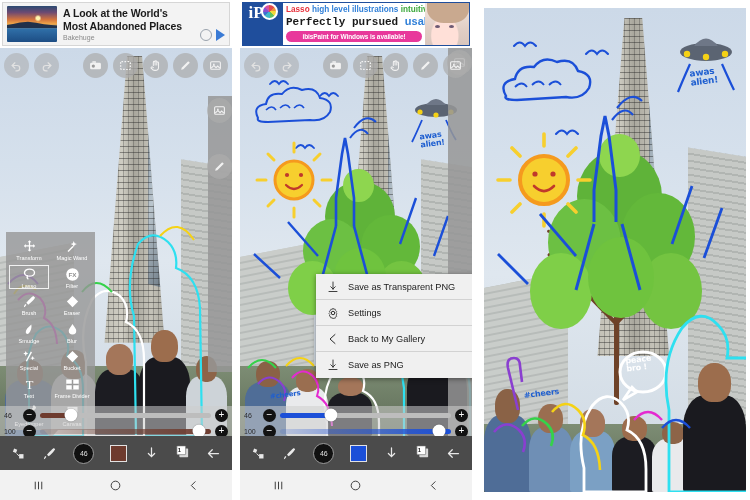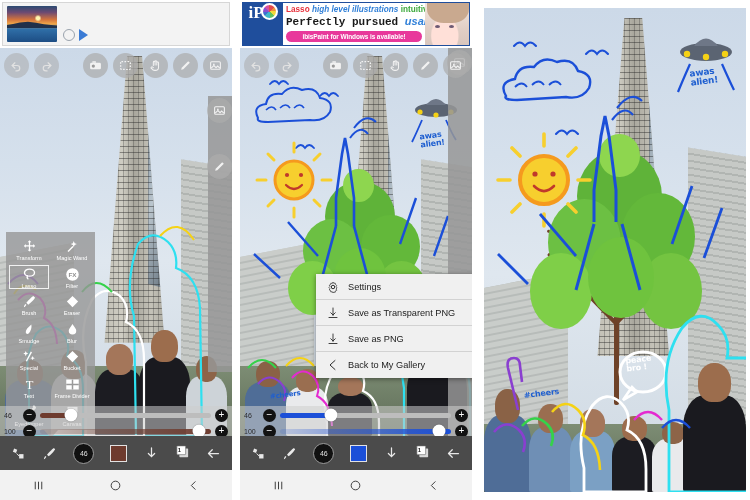--- a/index.html
+++ b/index.html
@@ -54,21 +54,21 @@
     background: conic-gradient(#e34b4b 0 12.5%, #ef8f3a 0 25%, #f2d83c 0 37.5%, #5fc05f 0 50%, #3fb8c8 0 62.5%, #3f6fd0 0 75%, #8a4fd0 0 87.5%, #d84fa0 0 100%);
     border:2px solid #fff;
   }
   .ad2-body{ flex:1; padding:2px 3px; min-width:0; }
   .ad2-l1{ font-size:8.2px; font-weight:bold; line-height:1.1; white-space:nowrap;}
   .ad2-l2{ font-size:11px; font-weight:bold; line-height:1.1; white-space:nowrap; margin-top:1px;}
   .ad2-pill{
     margin-top:3px; background:#e8389b; color:#fff; border-radius:8px;
     font-size:6.5px; font-weight:bold; text-align:center; padding:2px 4px; letter-spacing:-0.1px;
   }
-  .c-red{color:#e8323c;} .c-grn{color:#3aa83a;} .c-blu{color:#2f7fd8;font-style:italic;} .c-dk{color:#1a1a1a;font-family:Liberation Mono, monospace;}
+  .c-red{color:#e8323c;} .c-grn{color:#3aa83a;} .c-blu{color:#2f7fd8;} .c-dk{color:#1a1a1a;font-family:Liberation Mono, monospace;}
   .ad2-face{
     width:44px; flex:none;
     background:
       radial-gradient(ellipse at 45% 78%, #ffe0d8 0 38%, rgba(255,224,216,0) 42%),
       linear-gradient(#f3e6df 0%, #e2cfc6 60%, #d9c6bd 100%);
     position:relative;
   }
   .ad2-face::before{ content:""; position:absolute; left:2px; top:0; right:0; height:20px;
     background:#c9a98f; border-radius:0 0 40% 40%/0 0 70% 70%;}
   .ad2-face::after{ content:""; position:absolute; left:10px; top:22px; width:5px;height:3px;
@@ -211,20 +211,24 @@
 </style>
 </head>
 <body>
 
 <div class="stage">
 
   <div class="panel p1">
 
     <div class="ad1">
       <div class="ad1-thumb"></div>
+      <div class="ad1-txt">
+        <div class="ad1-title">A Look at the World's Most Abandoned Places</div>
+        <div class="ad1-adv">Bakehuge</div>
+      </div>
       <div class="ad1-icons">
         <span class="ad1-i"></span>
         <span class="ad1-play"></span>
       </div>
     </div>
 
     <div class="canvas-wrap">
       <div class="photo">
         <div class="sky"></div>
         <div class="bldg-left"></div>
@@ -709,49 +713,49 @@
               <path d="M4 17l5-5 4 4 3-3 4 4" fill="none" stroke="currentColor" stroke-width="2"></path>
             </svg>
         </div>
       </div>
     </div>
 
     <div class="ctxmenu">
       <div class="ctxitem">
         <span class="ci">
           <svg width="12" height="12" viewBox="0 0 24 24">
+              <path d="M12 2v14m0 0l-4.5-4.5M12 16l4.5-4.5M4 21h16" fill="none" stroke="currentColor" stroke-width="1.8" stroke-linecap="round" stroke-linejoin="round"></path>
+            </svg>
+        </span>
+        <span class="cl">Save as Transparent PNG</span>
+      </div>
+      <div class="ctxitem">
+        <span class="ci">
+          <svg width="12" height="12" viewBox="0 0 24 24">
               <path d="M12 8.5a3.5 3.5 0 1 0 0 7 3.5 3.5 0 0 0 0-7z" fill="none" stroke="currentColor" stroke-width="2"></path>
               <path d="M12 2l1.4 2.6 2.9-.6.6 2.9L19.5 9l-1.4 2.6 2 2.2-2 2.2 1.4 2.6-2.6 1.2-.6 2.9-2.9-.6L12 24l-1.4-2.6-2.9.6-.6-2.9L4.5 18l1.4-2.6-2-2.2 2-2.2L4.5 8.4l2.6-1.2.6-2.9 2.9.6z" fill="none" stroke="currentColor" stroke-width="1.4"></path>
             </svg>
         </span>
         <span class="cl">Settings</span>
+      </div>
+      <div class="ctxitem">
+        <span class="ci">
+          <svg width="12" height="12" viewBox="0 0 24 24">
+              <path d="M16 3L6 12l10 9" fill="none" stroke="currentColor" stroke-width="2" stroke-linecap="round" stroke-linejoin="round"></path>
+            </svg>
+        </span>
+        <span class="cl">Back to My Gallery</span>
       </div>
       <div class="ctxitem">
         <span class="ci">
           <svg width="12" height="12" viewBox="0 0 24 24">
               <path d="M12 2v14m0 0l-4.5-4.5M12 16l4.5-4.5M4 21h16" fill="none" stroke="currentColor" stroke-width="1.8" stroke-linecap="round" stroke-linejoin="round"></path>
             </svg>
         </span>
-        <span class="cl">Save as Transparent PNG</span>
-      </div>
-      <div class="ctxitem">
-        <span class="ci">
-          <svg width="12" height="12" viewBox="0 0 24 24">
-              <path d="M12 2v14m0 0l-4.5-4.5M12 16l4.5-4.5M4 21h16" fill="none" stroke="currentColor" stroke-width="1.8" stroke-linecap="round" stroke-linejoin="round"></path>
-            </svg>
-        </span>
         <span class="cl">Save as PNG</span>
-      </div>
-      <div class="ctxitem">
-        <span class="ci">
-          <svg width="12" height="12" viewBox="0 0 24 24">
-              <path d="M16 3L6 12l10 9" fill="none" stroke="currentColor" stroke-width="2" stroke-linecap="round" stroke-linejoin="round"></path>
-            </svg>
-        </span>
-        <span class="cl">Back to My Gallery</span>
       </div>
     </div>
 
     <div class="sliders">
       <div class="srow">
         <span class="snum">46</span>
         <span class="sminus">−</span>
         <span class="strack" style="background:linear-gradient(90deg,#1b4fd8 0 30%, #bdbdbd 30% 100%)">
           <span class="sknob" style="left:30%"></span>
         </span>

